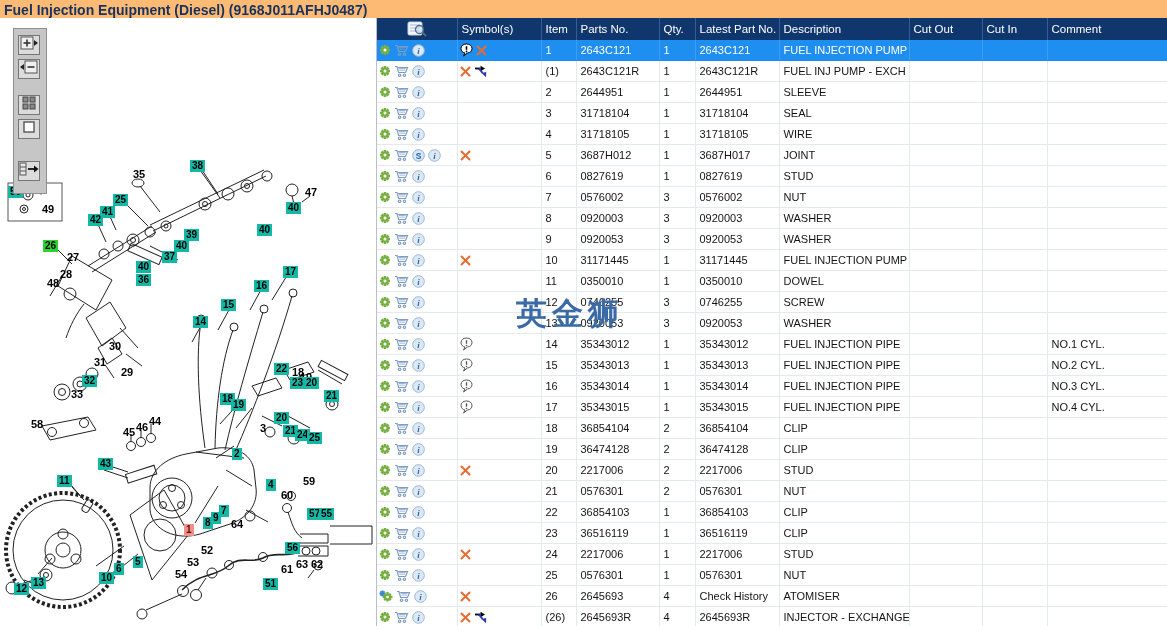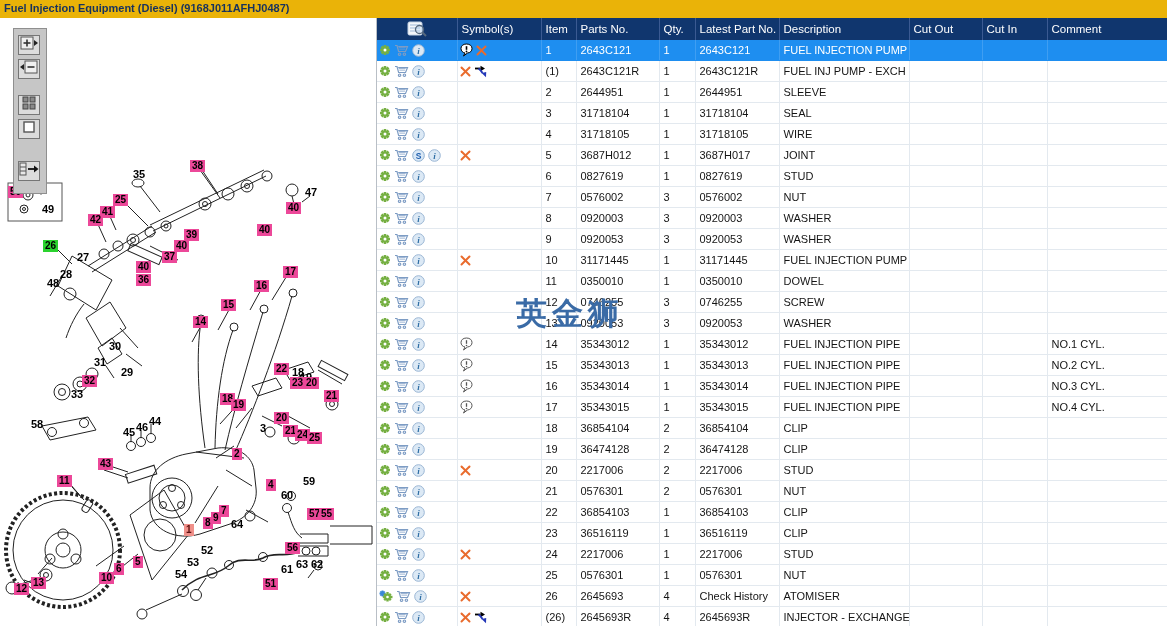--- a/index.html
+++ b/index.html
@@ -4,34 +4,34 @@
 <style>
   html,body{margin:0;padding:0;}
   body{
     width:1167px;height:626px;overflow:hidden;position:relative;
     background:#fff;font-family:"Liberation Sans",sans-serif;
     -webkit-font-smoothing:antialiased;
   }
   
   .titlebar{
     position:absolute;top:0;left:0;right:0;height:18px;
-    font-size:11px;font-weight:bold;color:#17325e;padding:2px 0 0 4px;
-    background:#eab308;white-space:nowrap;
+    font-size:14px;font-weight:bold;color:#17325e;padding:2px 0 0 4px;
+    background:#fdba74;white-space:nowrap;
   }
   
   .left-pane{
     position:absolute;top:18px;left:0;width:376px;height:608px;
     background:#fff;border-right:1px solid #b9bfc6;overflow:hidden;
   }
   svg.lineart{position:absolute;left:0;top:0;}
   .dlabel{
     position:absolute;font-size:10px;line-height:12px;font-weight:bold;
     padding:0 2px;color:#000;white-space:nowrap;z-index:3;cursor:pointer;
   }
-  .dlabel.y{background:#ec4899;}
+  .dlabel.y{background:#14b8a6;}
   .dlabel.g{background:#2bd32f;}
   .dlabel.r{background:#f0908a;color:#5c0f0f;}
   .dlabel.k{background:transparent;font-weight:bold;font-size:11px;}
   
   .toolbar{
     position:absolute;left:13px;top:10px;width:32px;height:164px;
     background:#c6c6c6;border:1px solid #8f8f8f;z-index:4;
   }
   .tbtn{
     position:absolute;left:4px;width:22px;height:20px;background:#dcdcdc;
@@ -271,21 +271,21 @@
       <span class="dlabel y" style="left: 286px; top: 184px;">40</span>
       <span class="dlabel y" style="left: 100px; top: 188px;">41</span>
       <span class="dlabel y" style="left: 88px; top: 196px;">42</span>
       <span class="dlabel y" style="left: 257px; top: 206px;">40</span>
       <span class="dlabel y" style="left: 184px; top: 211px;">39</span>
       <span class="dlabel y" style="left: 174px; top: 222px;">40</span>
       <span class="dlabel y" style="left: 162px; top: 233px;">37</span>
       <span class="dlabel y" style="left: 136px; top: 243px;">40</span>
       <span class="dlabel y" style="left: 136px; top: 256px;">36</span>
       <span class="dlabel g" style="left: 43px; top: 222px;">26</span>
-      <span class="dlabel k" style="left: 75px; top: 233px; text-align: center;">27</span>
+      <span class="dlabel k" style="left: 65px; top: 233px; text-align: center;">27</span>
       <span class="dlabel k" style="left: 58px; top: 250px;">28</span>
       <span class="dlabel k" style="left: 45px; top: 259px;">48</span>
       <span class="dlabel y" style="left: 283px; top: 248px;">17</span>
       <span class="dlabel y" style="left: 254px; top: 262px;">16</span>
       <span class="dlabel y" style="left: 221px; top: 281px;">15</span>
       <span class="dlabel y" style="left: 193px; top: 298px;">14</span>
       <span class="dlabel k" style="left: 107px; top: 322px;">30</span>
       <span class="dlabel k" style="left: 92px; top: 338px;">31</span>
       <span class="dlabel k" style="left: 119px; top: 348px;">29</span>
       <span class="dlabel y" style="left: 82px; top: 357px;">32</span>

